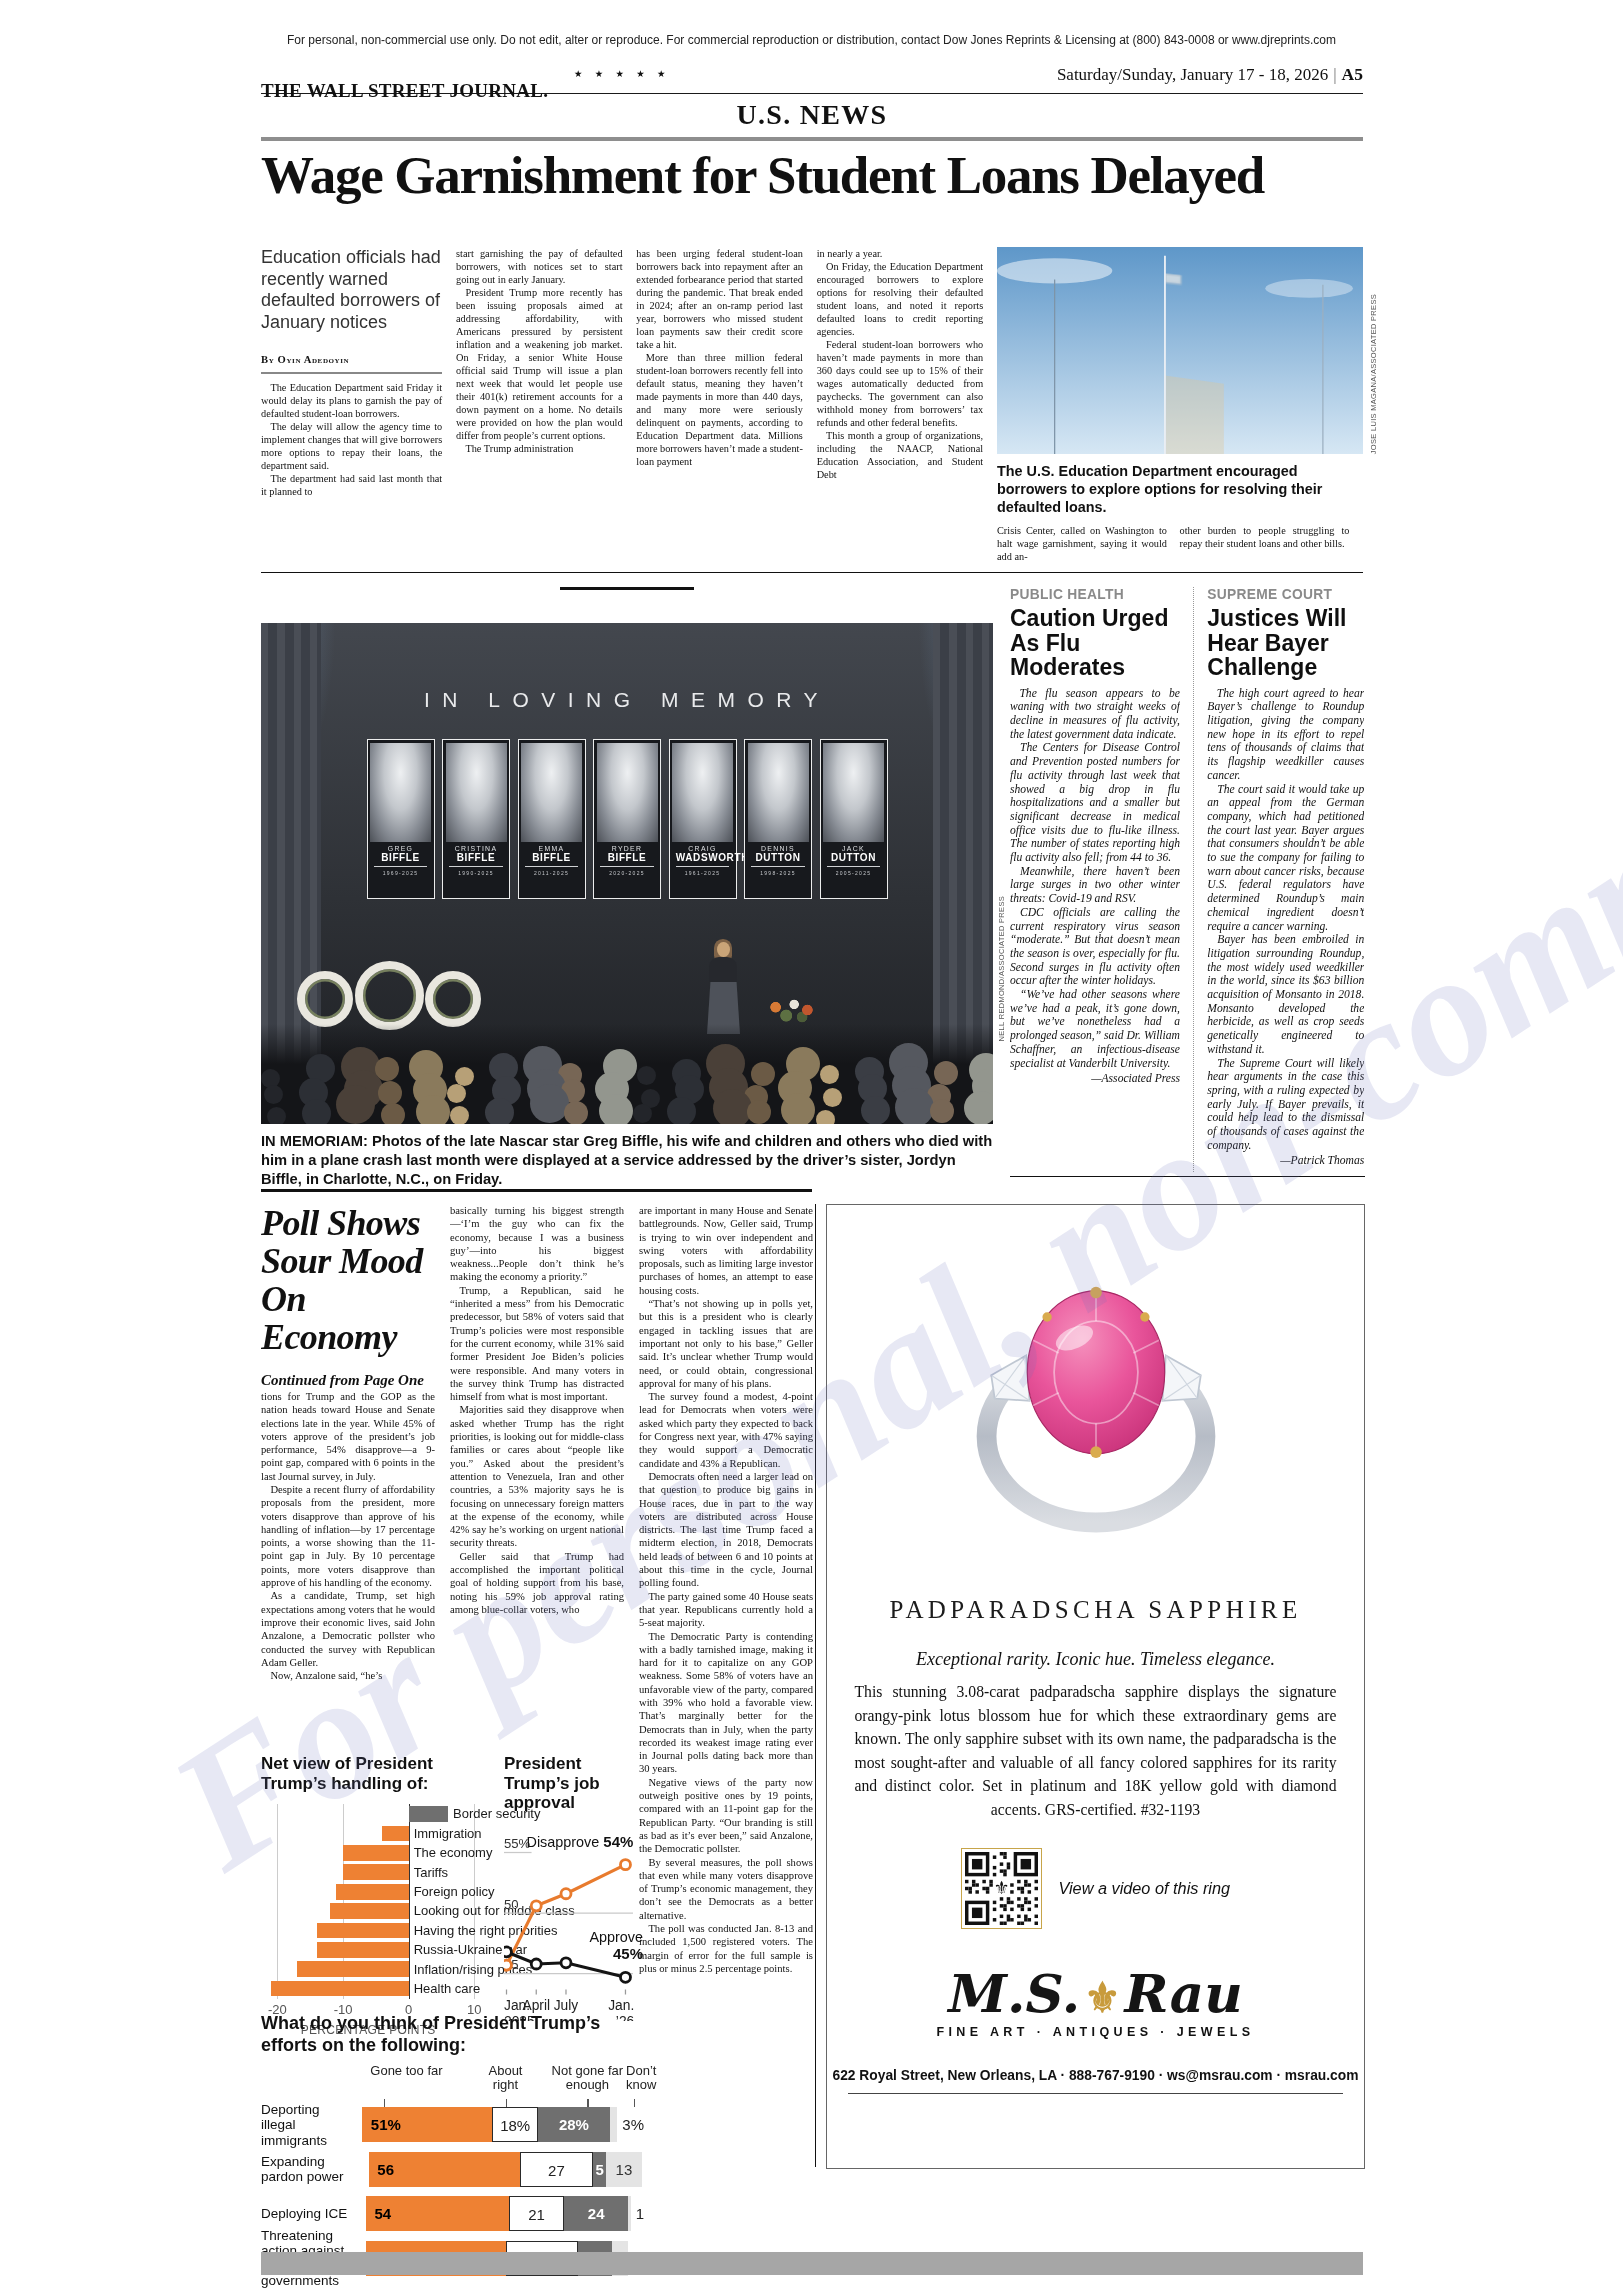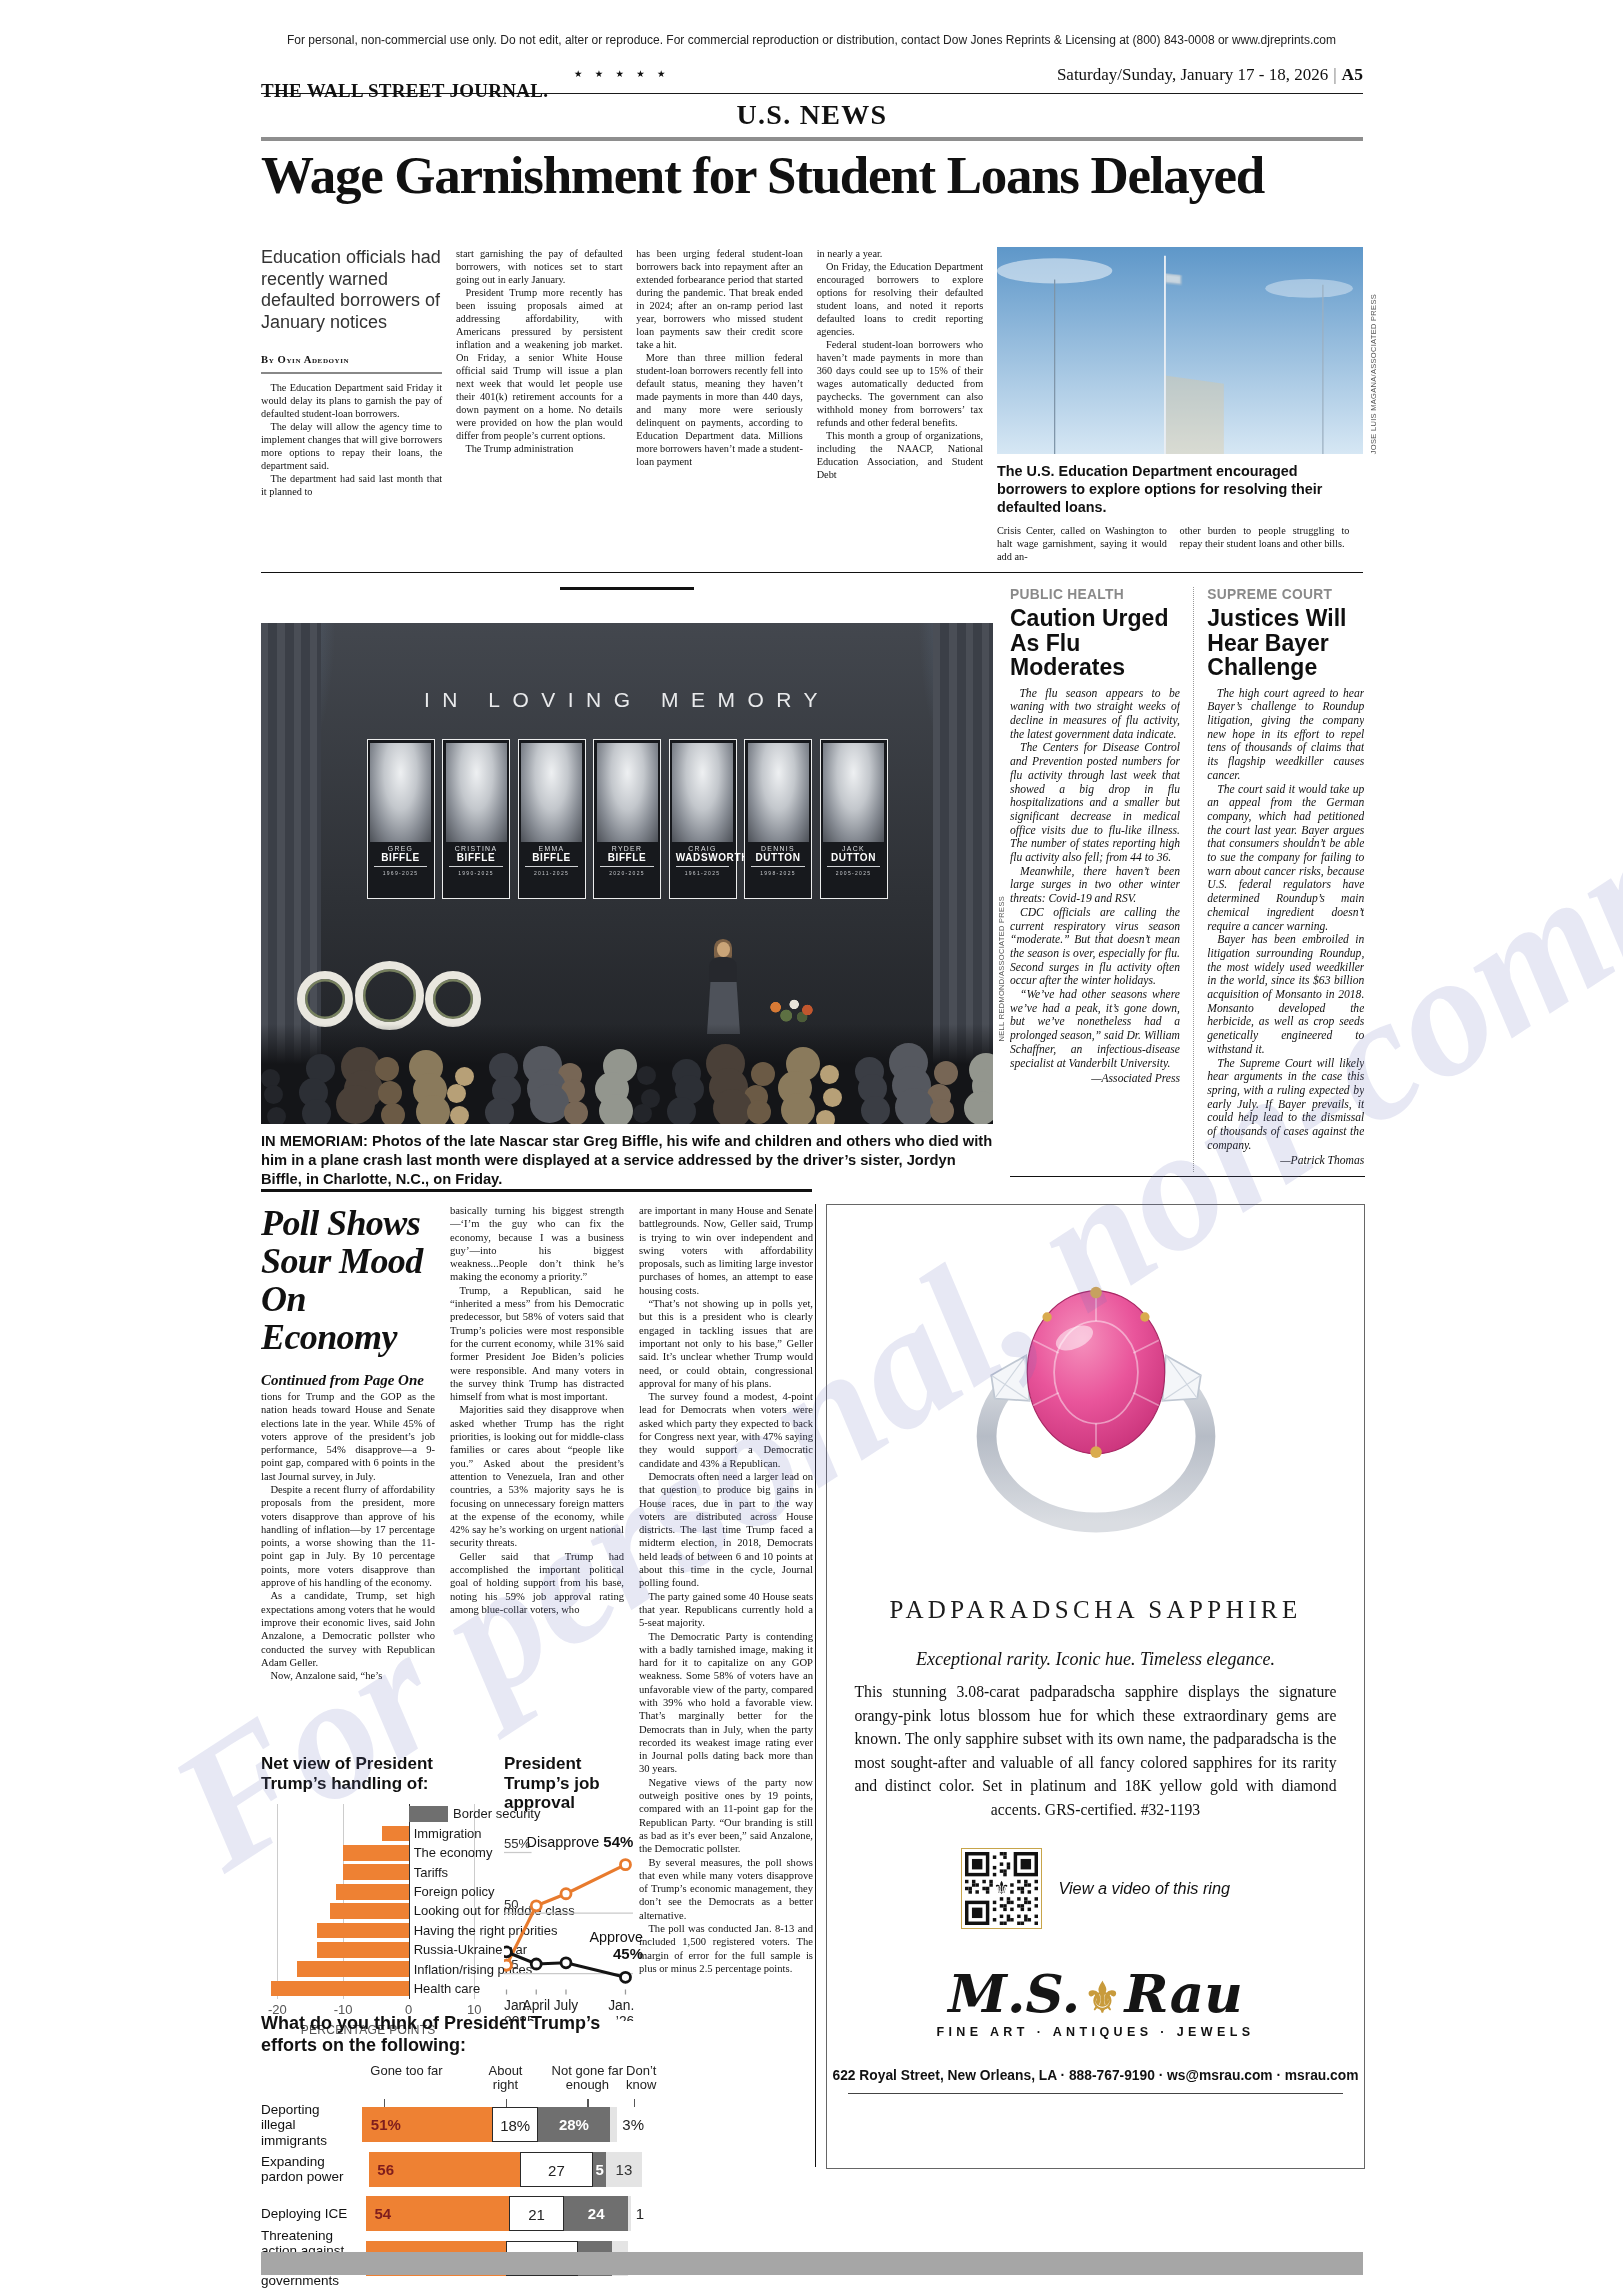--- a/index.html
+++ b/index.html
@@ -132,21 +132,21 @@
   .sth0{left:1.3px;width:81px;}
   .sth1{left:50%;transform:translateX(-50%);width:54px;text-align:center;}
   .sth2{left:80%;transform:translateX(-50%);width:74px;text-align:center;}
   .sth3{left:99%;transform:translateX(-46%);width:49px;text-align:center;}
   .stt{position:absolute;bottom:0;width:1.3px;height:8.8px;background:#555;}
   .stt0{left:15px;}.stt1{left:50%;}.stt2{left:80%;}.stt3{left:97%;}
   .st-row{display:flex;margin-bottom:9.4px;height:35px;align-items:stretch;}
   .st-lab{width:100px;padding-right:7.5px;font:13.5px/1.12 "Liberation Sans",sans-serif;align-self:center;color:#111;}
   .st-bar{width:273px;display:flex;}
   .st-seg{height:100%;box-sizing:border-box;font:15px/35px "Liberation Sans",sans-serif;overflow:hidden;}
-  .st-seg0{color:#7f1d1d;font-weight:bold;padding-left:8.8px;}
+  .st-seg0{color:#000000;font-weight:bold;padding-left:8.8px;}
   .st-seg1{color:#222;text-align:center;border:1.3px solid #2a2a2a;background:#fff;}
   .st-seg2{color:#fff;font-weight:bold;text-align:center;}
   .st-seg3{color:#333;text-align:center;}
   .st-out{align-self:center;margin-left:5px;font:15px "Liberation Sans",sans-serif;color:#222;}
   .st-note{margin-top:16.3px;width:376px;font:12px/1.35 "Liberation Sans",sans-serif;color:#333;white-space:pre-line;}
   
   .divider-v{position:absolute;top:1204px;left:815px;width:1.3px;height:963px;background:#111;}
   .ad{position:absolute;top:1204px;left:826px;width:537px;height:963px;border:0.6px solid #666;
       background:#fff;text-align:center;}
   .ad-ring{position:relative;height:370px;padding-top:17.5px;}

